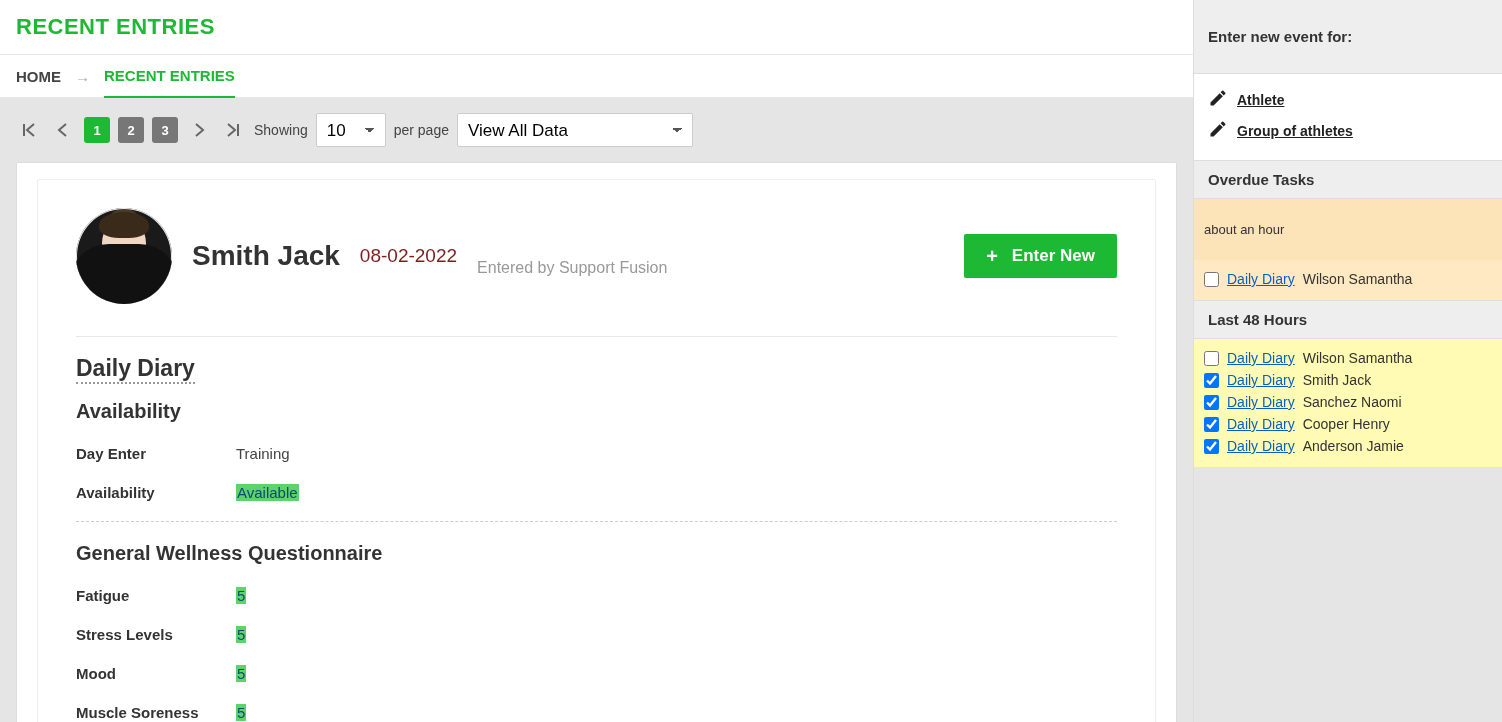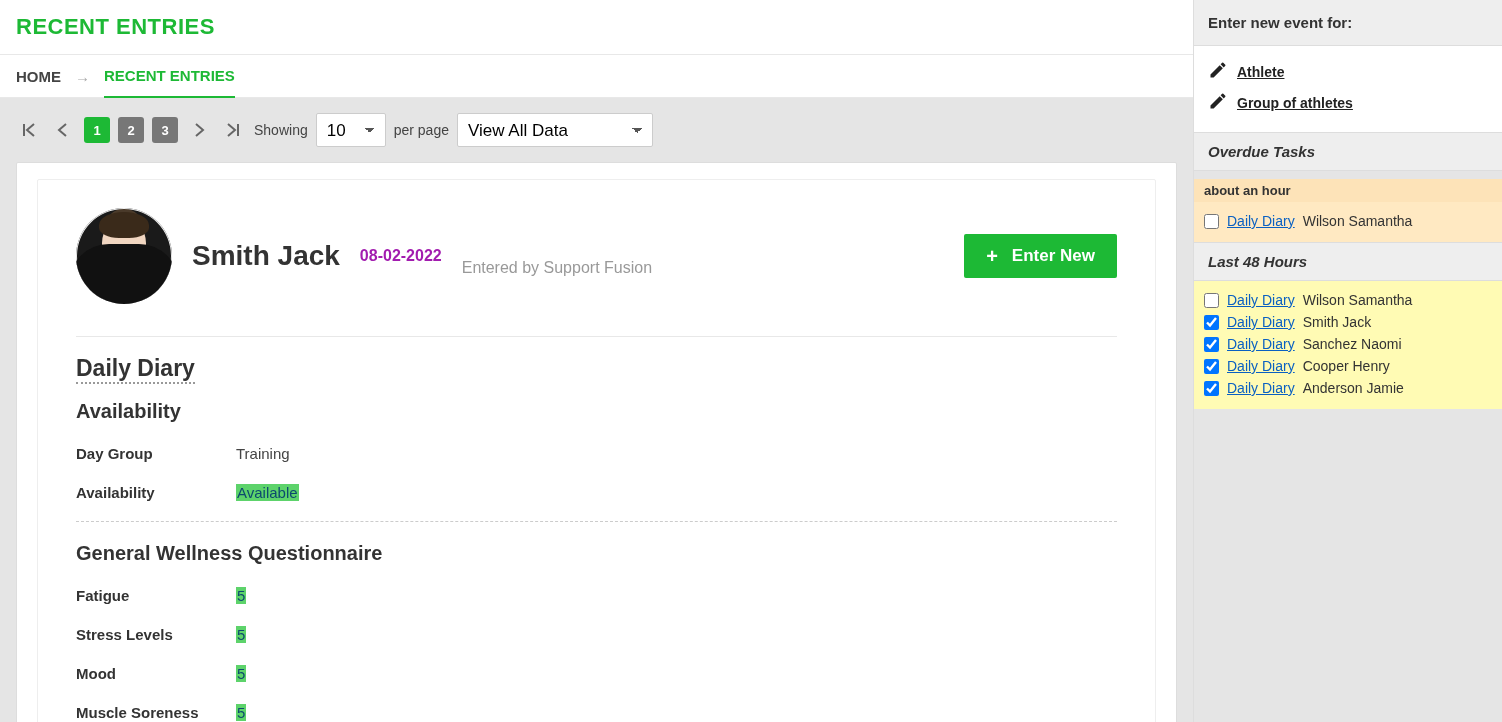--- a/index.html
+++ b/index.html
@@ -97,21 +97,21 @@
     border-radius: 2px;
     font-size: 17px;
     appearance: none;
     background-image: linear-gradient(45deg, transparent 50%, #555 50%), linear-gradient(135deg, #555 50%, transparent 50%);
     background-position: calc(100% - 15px) 14px, calc(100% - 10px) 14px;
     background-size: 5px 5px, 5px 5px;
     background-repeat: no-repeat;
     cursor: pointer;
   }
   .sel.perpage { width: 70px; }
-  .sel.view { width: 196px; }
+  .sel.view { width: 236px; }
   .tb-label { font-size: 14px; }
 
   
   .content-area {
     background: #e5e5e5;
     padding: 0 16px 16px 16px;
     flex: 1;
     overflow: auto;
   }
   .card-outer {
@@ -163,21 +163,21 @@
     left: 50%; bottom: -10%; transform: translateX(-50%);
     width: 110px; height: 70px;
     background: #111;
     border-radius: 40px 40px 0 0;
   }
   .entry-name {
     font-size: 28px;
     font-weight: 700;
     color: #333;
   }
-  .entry-date { color: #a21caf; font-size: 16px; font-weight: 700; }
+  .entry-date { color: #7f1d1d; font-size: 19px; font-weight: 400; }
   .entry-by { color: #999; font-size: 16px; margin-top: 24px; }
   .spacer { flex: 1; }
   .btn-enter-new {
     background: #1db935;
     color: #fff;
     border: none;
     height: 44px;
     padding: 0 22px;
     font-size: 17px;
     font-weight: 600;
@@ -212,21 +212,21 @@
     margin-top: 22px;
     font-size: 15px;
   }
   .field-row .k { width: 160px; font-weight: 700; color: #333; }
   .field-row .v { color: #444; }
   .hl-green { background: #5dd36b; color: #0c4a6e; padding: 0 1px; }
 
   
   .side-col .sb-header {
     background: #eee;
-    padding: 14px 14px;
+    padding: 28px 14px;
     font-weight: 700;
     font-size: 15px;
     color: #333;
     border-bottom: 1px solid #ddd;
   }
   .sb-links {
     background: #fff;
     padding: 10px 14px 14px 14px;
   }
   .sb-link-row {
@@ -244,29 +244,27 @@
   }
 
   .sb-section-title {
     background: #eee;
     padding: 10px 14px;
     font-weight: 700;
     font-size: 15px;
     color: #333;
     border-top: 1px solid #ddd;
     border-bottom: 1px solid #ddd;
-    font-style: italic;
   }
   .sb-subtitle {
     background: #fde3b8;
-    padding: 4px 10px;
-    font-weight: 700;
+    padding: 23px 10px;
+    font-weight: 400;
     font-size: 13px;
     color: #333;
-    margin-top: 8px;
   }
   .sb-task-block {
     padding: 8px 10px 10px 10px;
   }
   .sb-task-block.orange { background: #ffe9c2; }
   .sb-task-block.yellow { background: #fffbb4; }
   .task-row {
     display: flex;
     align-items: center;
     gap: 8px;
@@ -349,21 +347,21 @@
             <span>Enter New</span>
           </button>
         </div>
 
         <hr class="hr-light">
 
         <span class="sec-title-link">Daily Diary</span>
         <div class="sec-title">Availability</div>
 
         <div class="field-row">
-          <span class="k">Day Group</span>
+          <span class="k">Day Enter</span>
           <span class="v">Training</span>
         </div>
         <div class="field-row">
           <span class="k">Availability</span>
           <span class="v"><span class="hl-green">Available</span></span>
         </div>
 
         <hr class="hr-dash">
 
         <div class="sec-title" style="margin-top:0">General Wellness Questionnaire</div>

